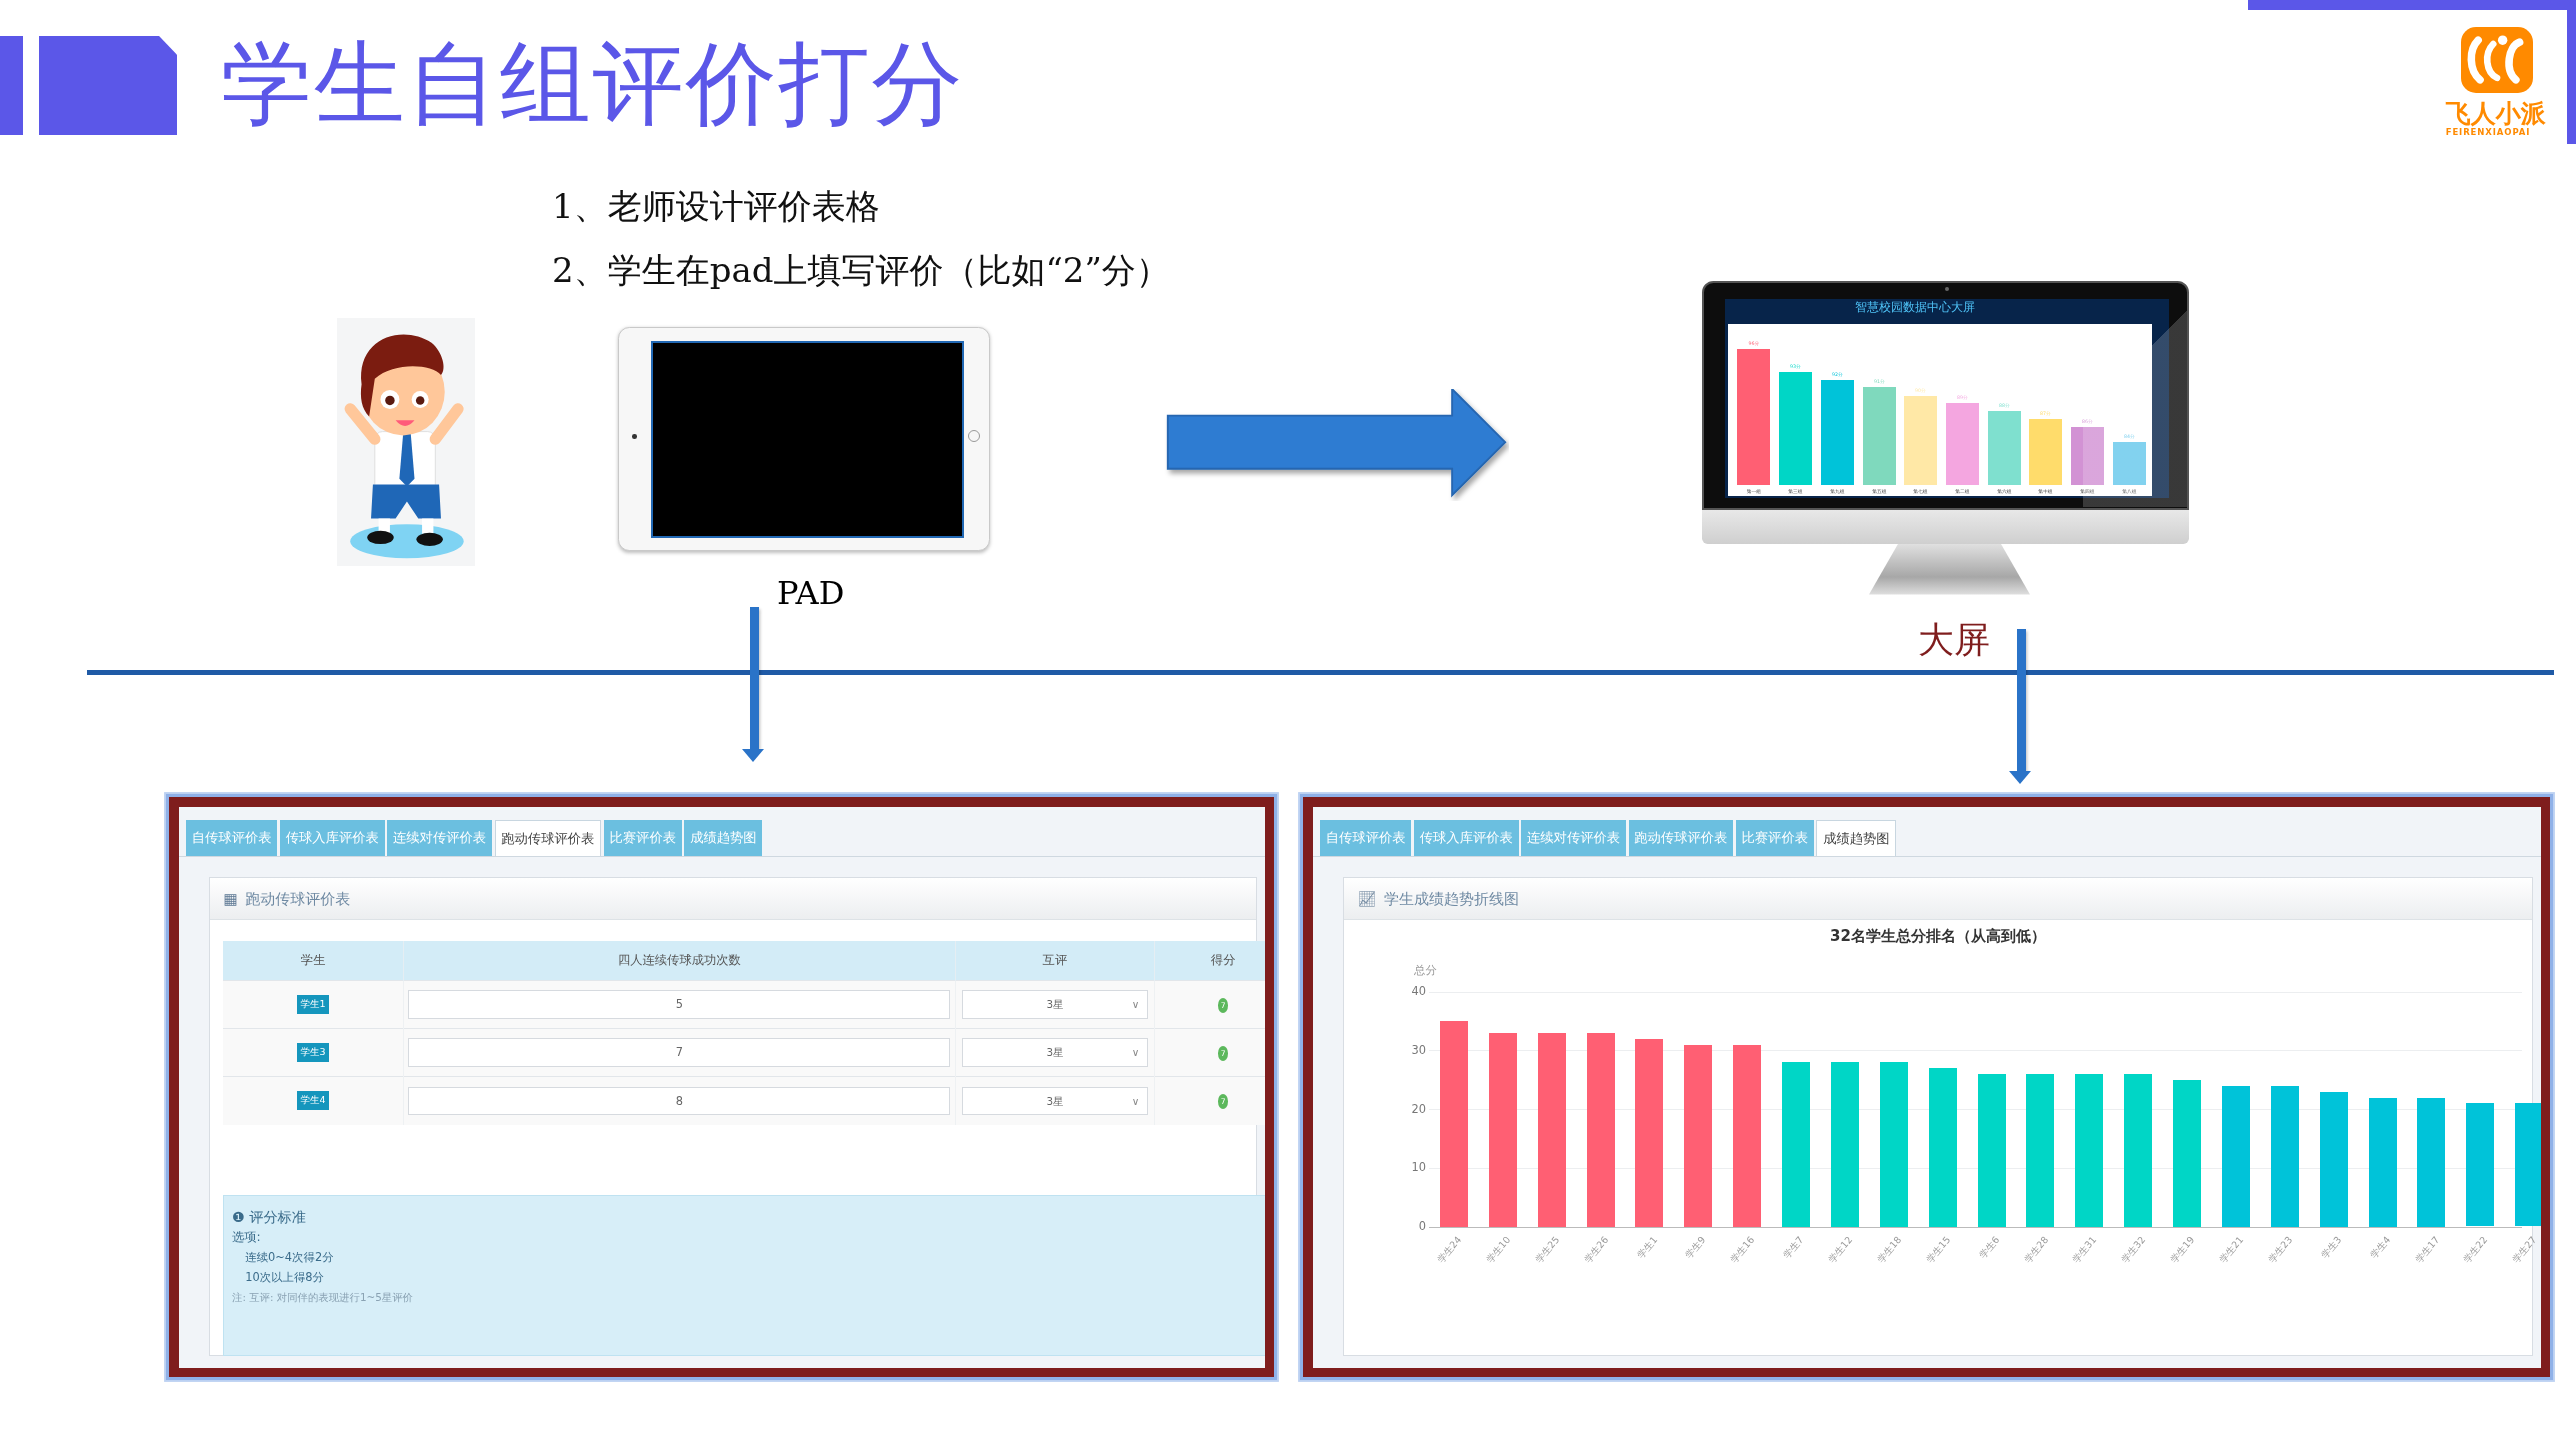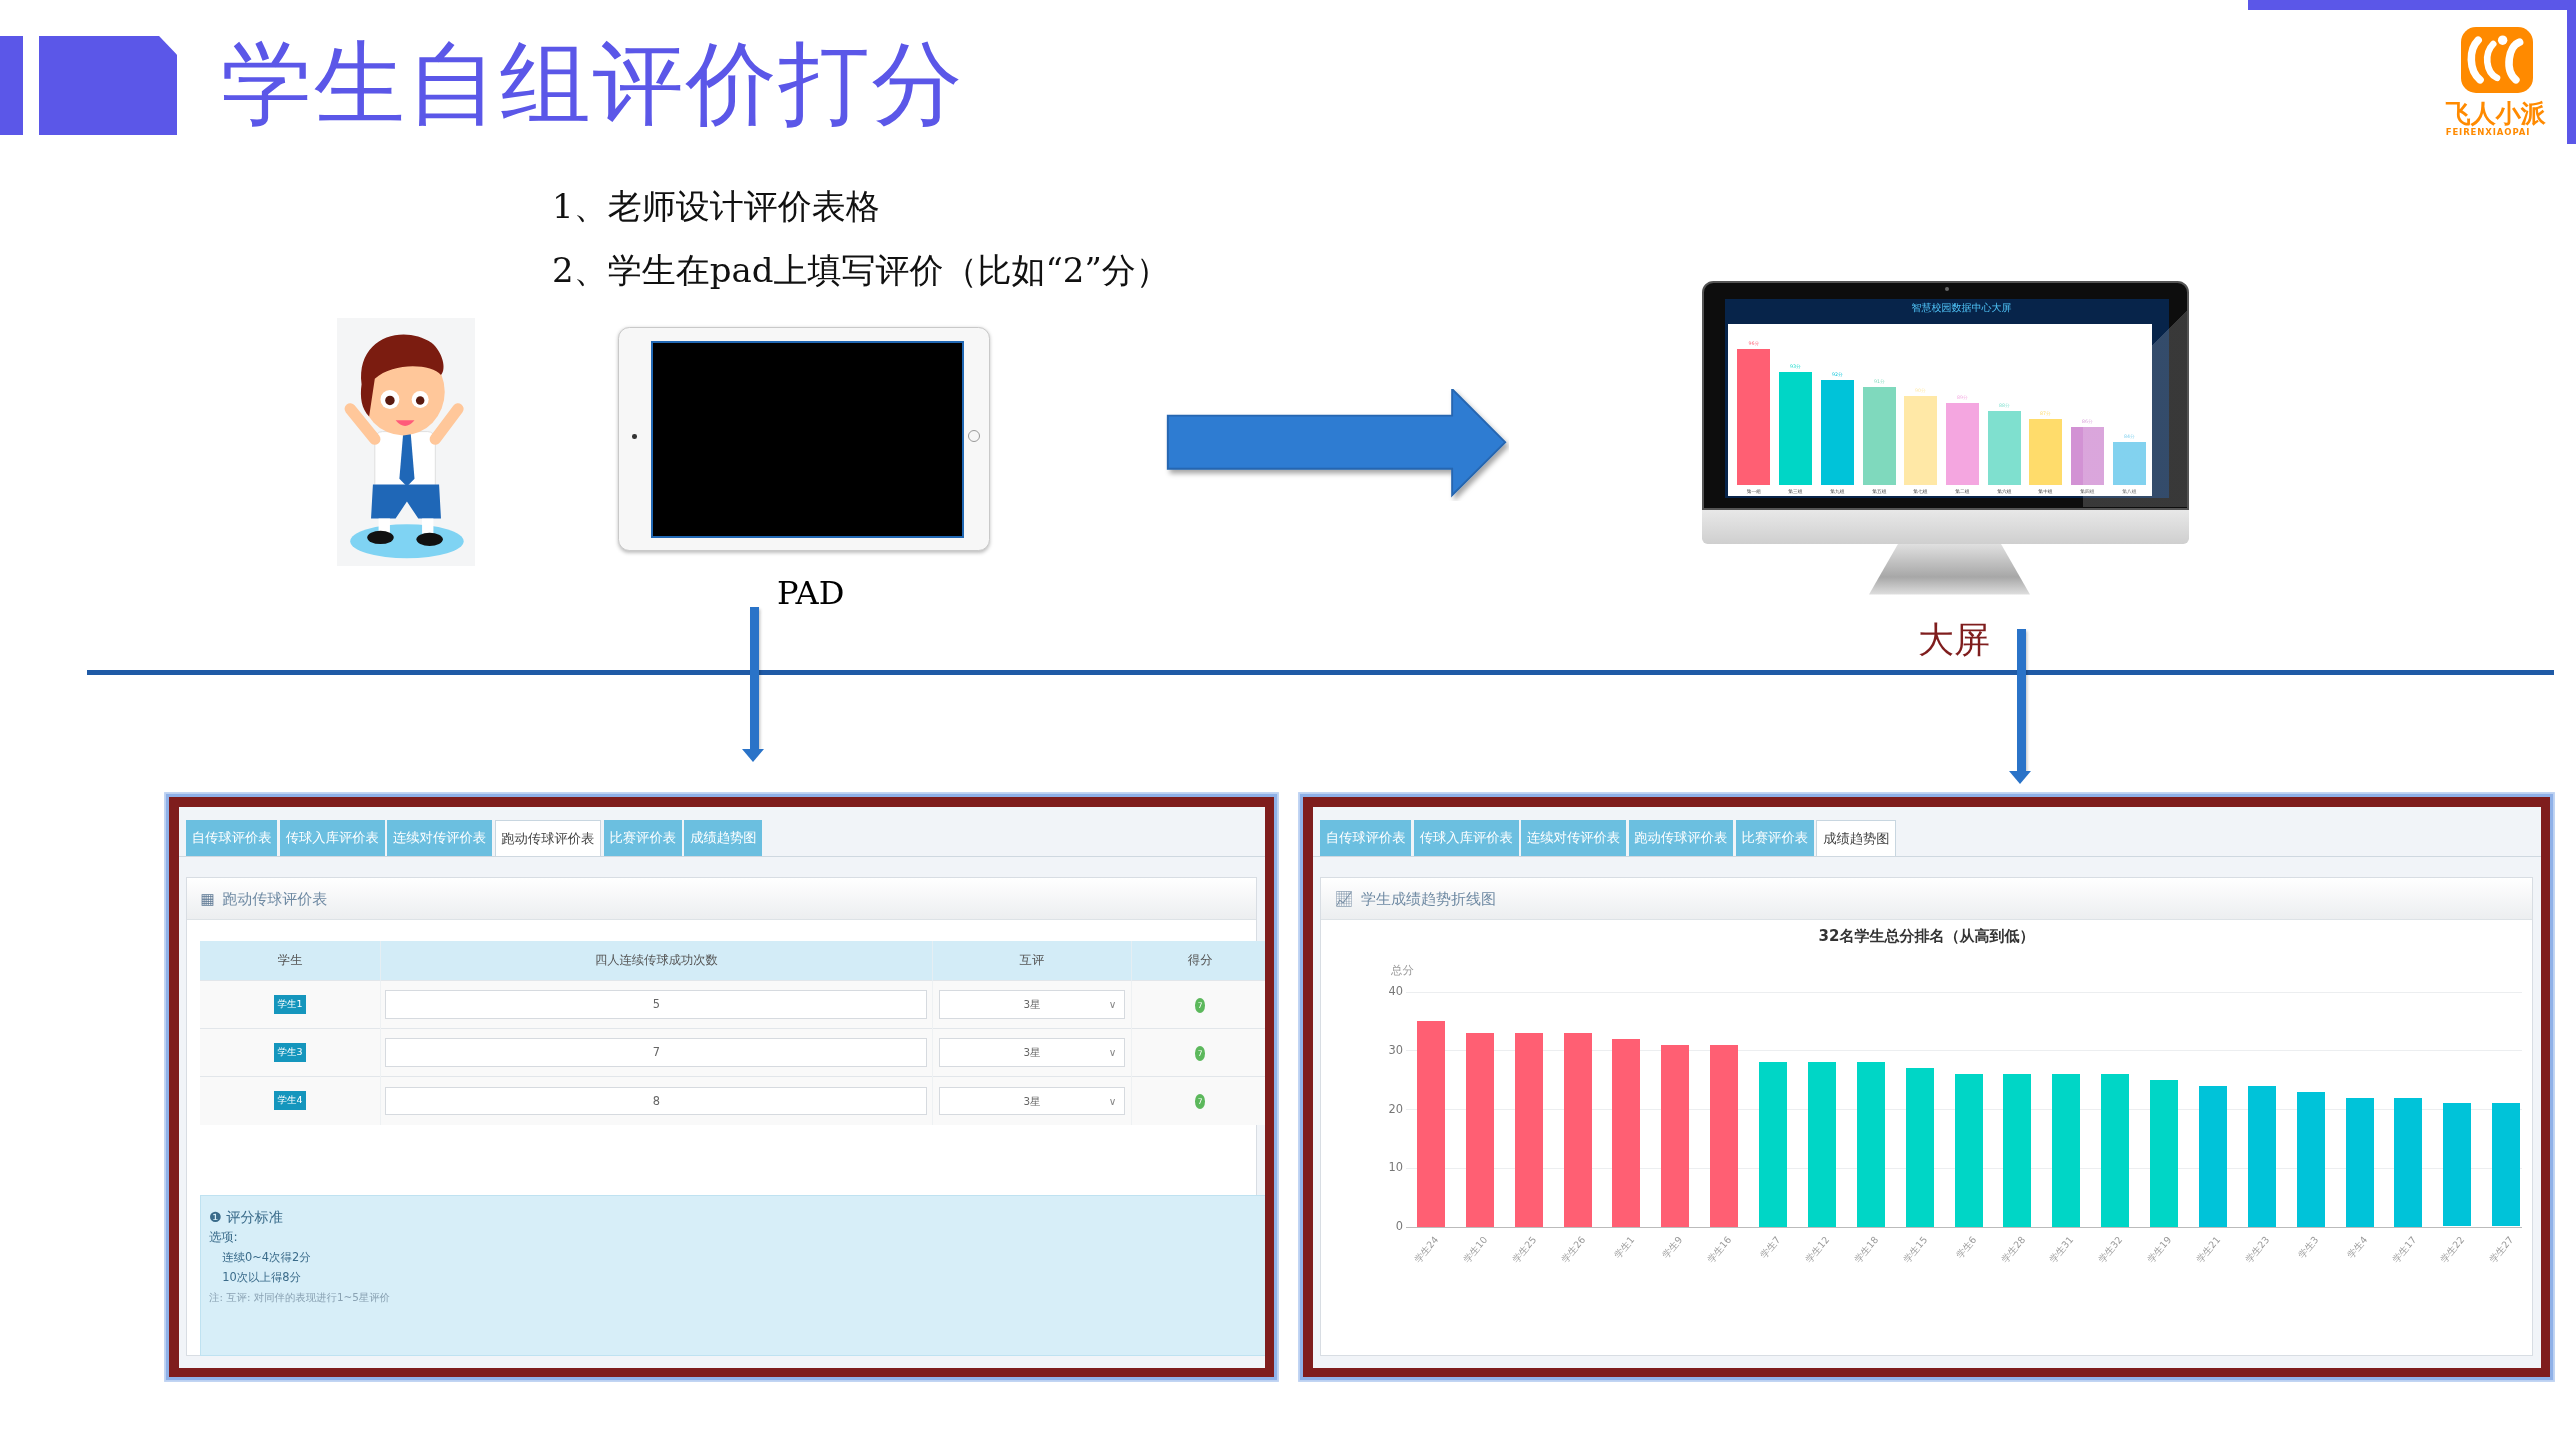--- a/index.html
+++ b/index.html
@@ -39,21 +39,21 @@
 
   
   .big-arrow { position: absolute; left: 1164px; top: 389px; width: 345px; height: 112px; }
 
   
   .monitor { position: absolute; left: 1702px; top: 281px; width: 487px; height: 322px; }
   .mon-frame { position: absolute; left: 0; top: 0; width: 487px; height: 229px; background: #0d0d0d; border-radius: 11.4px 11.4px 0 0; border: 2.8px solid #555; }
   .mon-shine { position: absolute; right: 0; top: 0; width: 104px; height: 224px; background: linear-gradient(135deg, transparent 40%, rgba(255,255,255,0.18) 40%); border-radius: 0 11.4px 0 0; }
   .mon-cam { position: absolute; left: 241px; top: 3.8px; width: 3.8px; height: 3.8px; border-radius: 50%; background: #666; }
   .mon-screen { position: absolute; left: 21px; top: 16px; width: 444px; height: 199px; background: #07244a; }
-  .mon-screen-title { position: absolute; left: 156px; top: 1.9px; width: 161px; height: 13.3px; font-size: 10px; color: #4fc3f7; text-align: center; line-height: 13.3px; }
+  .mon-screen-title { position: absolute; left: 130px; top: 1.9px; width: 161px; height: 13.3px; font-size: 12px; color: #4fc3f7; line-height: 13.3px; }
   .mon-chart { position: absolute; left: 2.8px; top: 25px; width: 424px; height: 172px; background: #fff; }
   .mon-bar { position: absolute; bottom: 11.4px; width: 33px; }
   .mon-bar-val { position: absolute; top: -8.5px; left: 0; width: 100%; text-align: center; font-size: 4.7px; }
   .mon-bar-cat { position: absolute; bottom: -9.5px; left: 0; width: 100%; text-align: center; font-size: 4.7px; color: #333; }
   .mon-chin { position: absolute; left: 0; top: 229px; width: 487px; height: 34px; background: linear-gradient(#e8e8e8, #cfcfcf); border-radius: 0 0 5.7px 5.7px; }
   .mon-stand { position: absolute; left: 167px; top: 263px; width: 161px; height: 55px;
     background: linear-gradient(#e0e0e0, #a7a7a7 60%, #ececec); clip-path: polygon(18% 0, 82% 0, 100% 92%, 0 92%); }
   .label-screen { position: absolute; left: 1918px; top: 616px; font-size: 36px; color: #7f1d1d; font-family: "DejaVu Sans", sans-serif; }
 
   
@@ -62,21 +62,21 @@
   .vline-right { position: absolute; left: 2017px; top: 629px; width: 8.5px; height: 142px; background: #2a73c8; box-shadow: 1.9px 1.9px 2.8px rgba(0,0,0,0.25); }
   .vhead { position: absolute; width: 0; height: 0; border-left: 11.4px solid transparent; border-right: 11.4px solid transparent; border-top: 13.3px solid #2a73c8; }
 
   
   .panel { position: absolute; background: #7f1d1d; border: 3.8px solid #8fb1e8; box-shadow: 0 0 0 1.9px #bcd1f2; }
   .panel-inner { position: absolute; left: 9.5px; top: 9.5px; right: 9.5px; bottom: 9.5px; background: #f1f4f8; overflow: hidden; }
   .tabs { position: absolute; left: 7.6px; top: 13.3px; display: flex; gap: 2.8px; }
   .tab { height: 36px; padding: 0 5.7px; background: #6bbfe0; color: #fff; font-size: 13.3px; line-height: 36px; white-space: nowrap; cursor: pointer; }
   .tab.active { background: #fff; color: #444; border: 0.9px solid #c8d6e0; border-bottom: none; }
   .tab-rule { position: absolute; left: 0; right: 0; top: 49px; height: 0.9px; background: #cfd8e0; }
-  .section { position: absolute; background: #fff; border: 0.9px solid #d8dde3; }
+  .section { position: absolute; background: #fff; border: 0.9px solid #d8dde3; margin-left: 23px; }
   .section-head { position: absolute; left: 0; right: 0; top: 0; height: 42px; background: linear-gradient(#ffffff, #eceef0); border-bottom: 0.9px solid #dde2e6; font-size: 15px; color: #6f8aa3; line-height: 42px; padding-left: 13.3px; white-space: nowrap; }
   .section-head .ic { display: inline-block; margin-right: 7.6px; color: #5d7893; }
 
   
   .eval-table { position: absolute; left: 13.3px; top: 63px; width: 1069px; border-collapse: collapse; font-size: 12.3px; color: #555; }
   .eval-table th { height: 40px; background: #d3ecf7; font-weight: normal; border-right: 0.9px solid #e5eef3; }
   .eval-table td { height: 48px; border-top: 0.9px solid #e2e6ea; border-right: 0.9px solid #eef1f3; text-align: center; background: #f9f9f9; }
   .stu-badge { display: inline-block; background: #1596bd; color: #fff; font-size: 9.5px; padding: 2.8px 3.8px; }
   .num-input { width: 542px; height: 28.4px; border: 0.9px solid #d6dadf; background: #fff; text-align: center; font-size: 11.4px; color: #666; font-family: "DejaVu Sans", sans-serif; }
   .sel { position: relative; width: 186px; height: 28.4px; border: 0.9px solid #d6dadf; background: #fff; margin: 0 auto; font-size: 10.4px; line-height: 26.5px; color: #666; }

